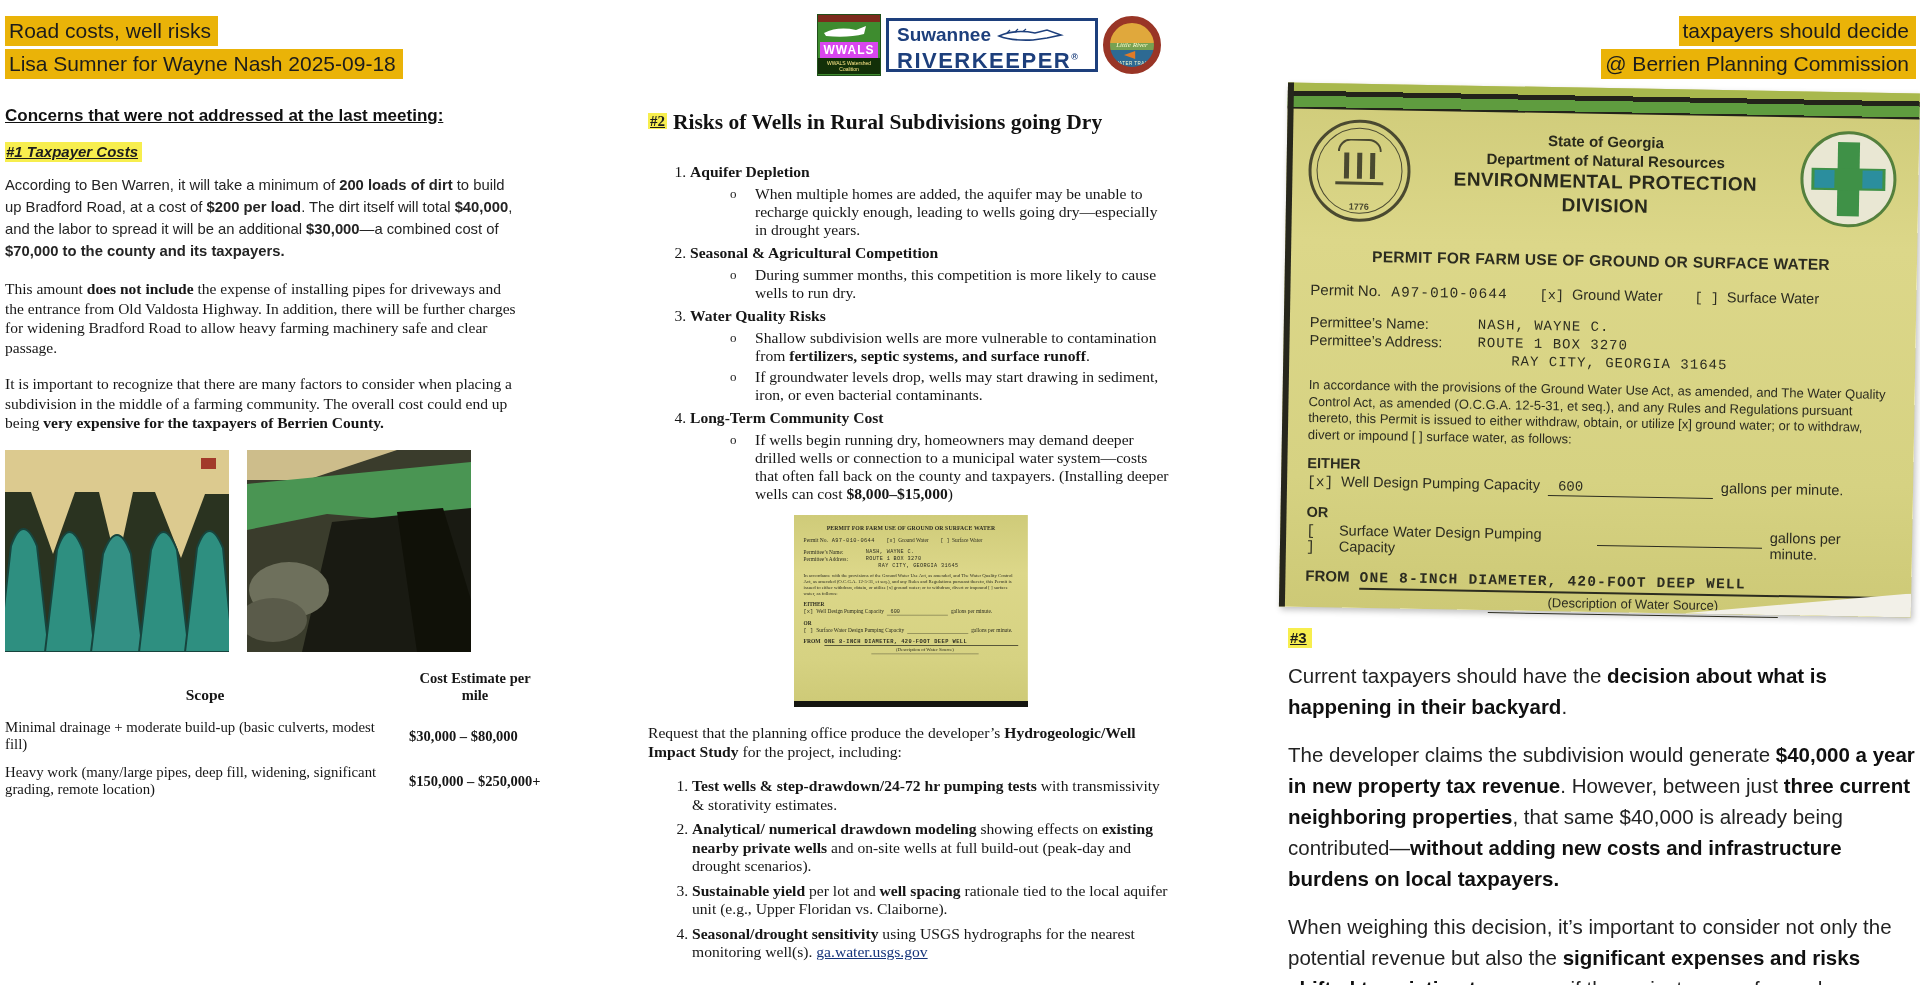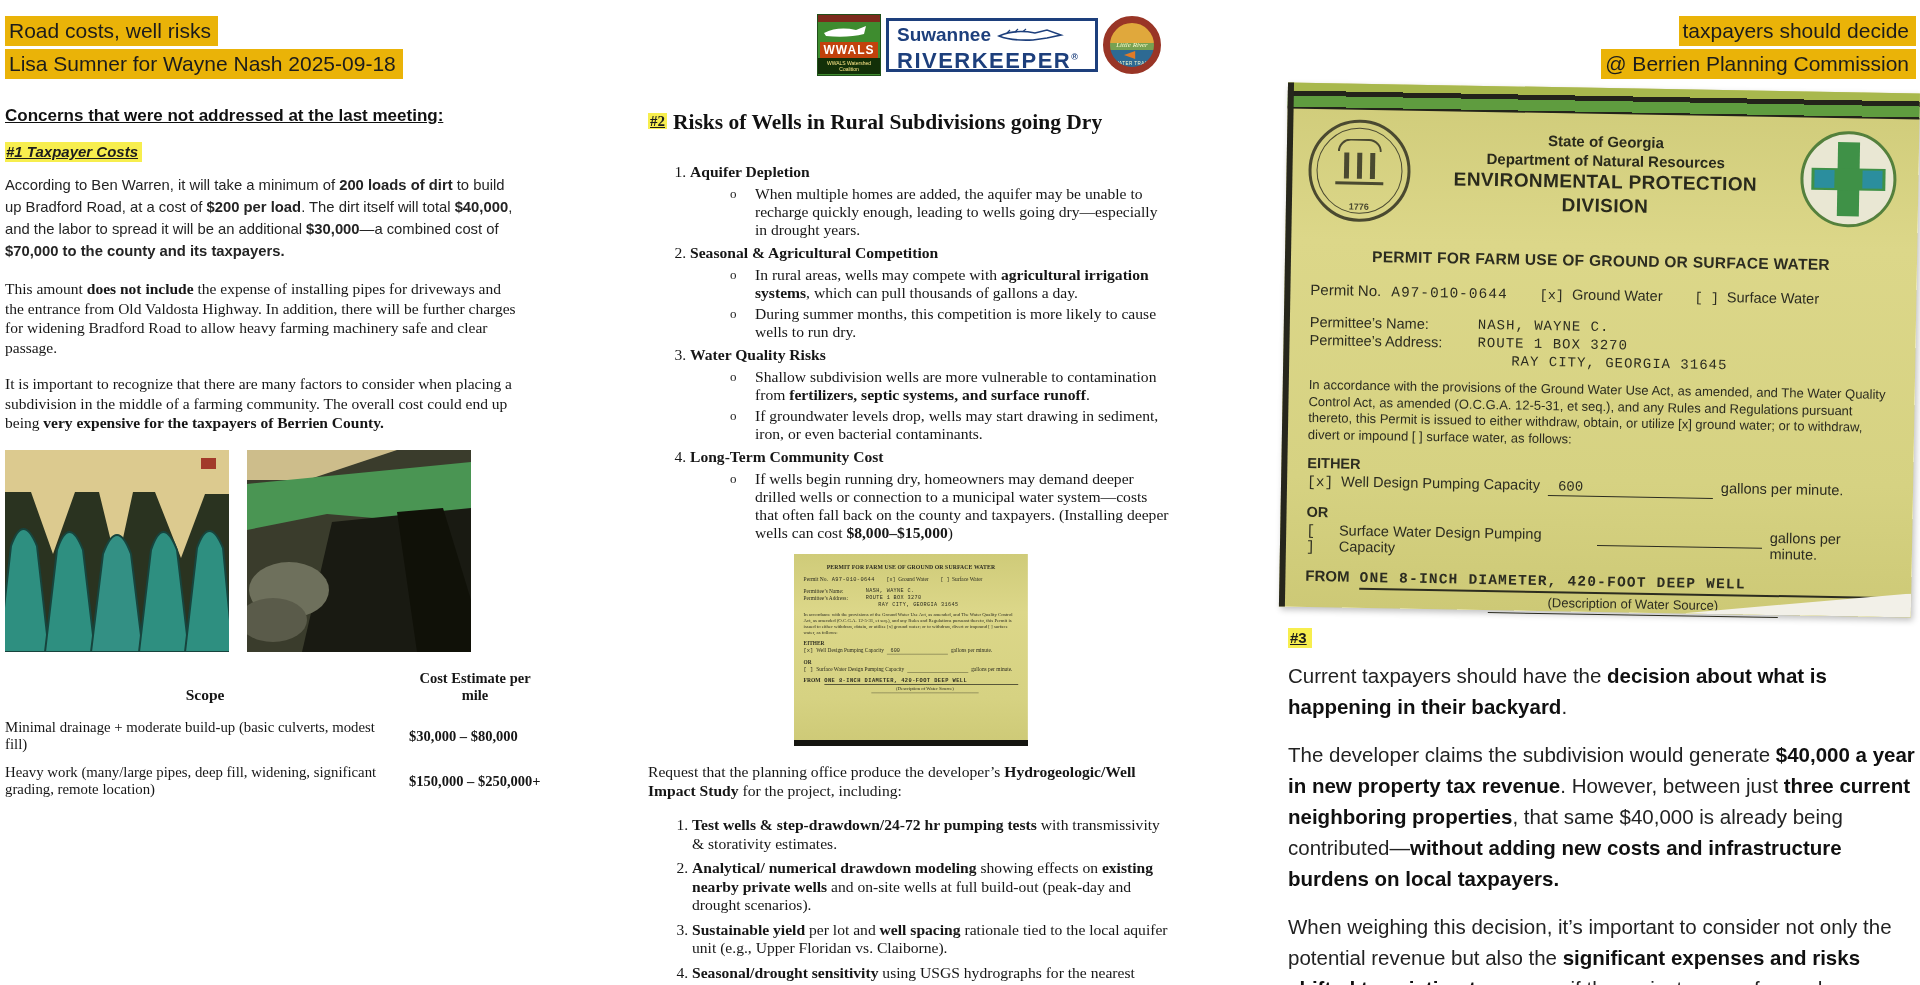--- a/index.html
+++ b/index.html
@@ -12,21 +12,21 @@
   
   .hdr-left { position:absolute; left:5px; top:16px; font-size:21px; line-height:27px; }
   .hdr-left span, .hdr-right span { display:inline-block; padding:1px 7px 2px 4px; margin-bottom:3px; }
   .hdr-right { position:absolute; right:4px; top:16px; text-align:right; font-size:21px; line-height:27px; }
   .hdr-right div { text-align:right; }
 
   .logos { position:absolute; left:817px; top:14px; height:62px; display:flex; align-items:center; gap:5px; }
   .logo-wwals { width:64px; height:62px; background:#3e8c2f; border:1px solid #20501a; position:relative; overflow:hidden; }
   .w-top { height:7px; background:#7c2b1c; }
   .w-fish { position:absolute; left:4px; top:9px; }
-  .w-band { position:absolute; left:2px; right:2px; top:27px; background:#c2410c; color:#fff;
+  .w-band { position:absolute; left:2px; right:2px; top:27px; background:#d946ef; color:#fff;
     font-weight:700; font-size:12px; letter-spacing:1px; text-align:center; padding:1px 0; }
   .w-sub { position:absolute; left:0; right:0; bottom:1px; color:#ffe98a; font-size:5px; text-align:center;
     background:#123008; padding:2px 0; }
   .logo-rk { width:212px; height:54px; border:3px solid #1d3f7c; background:#fff; padding:3px 8px 2px; }
   .rk-row1 { display:flex; align-items:center; gap:6px; }
   .rk-suwannee { color:#1d3f7c; font-weight:700; font-size:19px; }
   .rk-kept { color:#1d3f7c; font-weight:700; font-size:22px; letter-spacing:1.5px; line-height:22px; }
   .rk-reg { font-size:9px; vertical-align:super; }
   .logo-lr { width:58px; height:58px; border-radius:50%; border:7px solid #993526; position:relative; overflow:hidden;
     background:linear-gradient(#e0a83c 0 45%, #77a152 45% 62%, #2d6a93 62% 100%); }
@@ -220,21 +220,20 @@
   <ol class="risks">
     <li>
       <span class="r-title">Aquifer Depletion</span>
       <ul class="subs">
         <li><span>When multiple homes are added, the aquifer may be unable to recharge quickly enough, leading to wells going dry—especially in drought years.</span></li>
       </ul>
     </li>
     <li>
       <span class="r-title">Seasonal &amp; Agricultural Competition</span>
       <ul class="subs">
-        <li><span>In rural areas, wells may compete with </span><b>agricultural irrigation systems</b><span>, which can pull thousands of gallons a day.</span></li>
         <li><span>During summer months, this competition is more likely to cause wells to run dry.</span></li>
       </ul>
     </li>
     <li>
       <span class="r-title">Water Quality Risks</span>
       <ul class="subs">
         <li><span>Shallow subdivision wells are more vulnerable to contamination from </span><b>fertilizers, septic systems, and surface runoff</b><span>.</span></li>
         <li><span>If groundwater levels drop, wells may start drawing in sediment, iron, or even bacterial contaminants.</span></li>
       </ul>
     </li>

